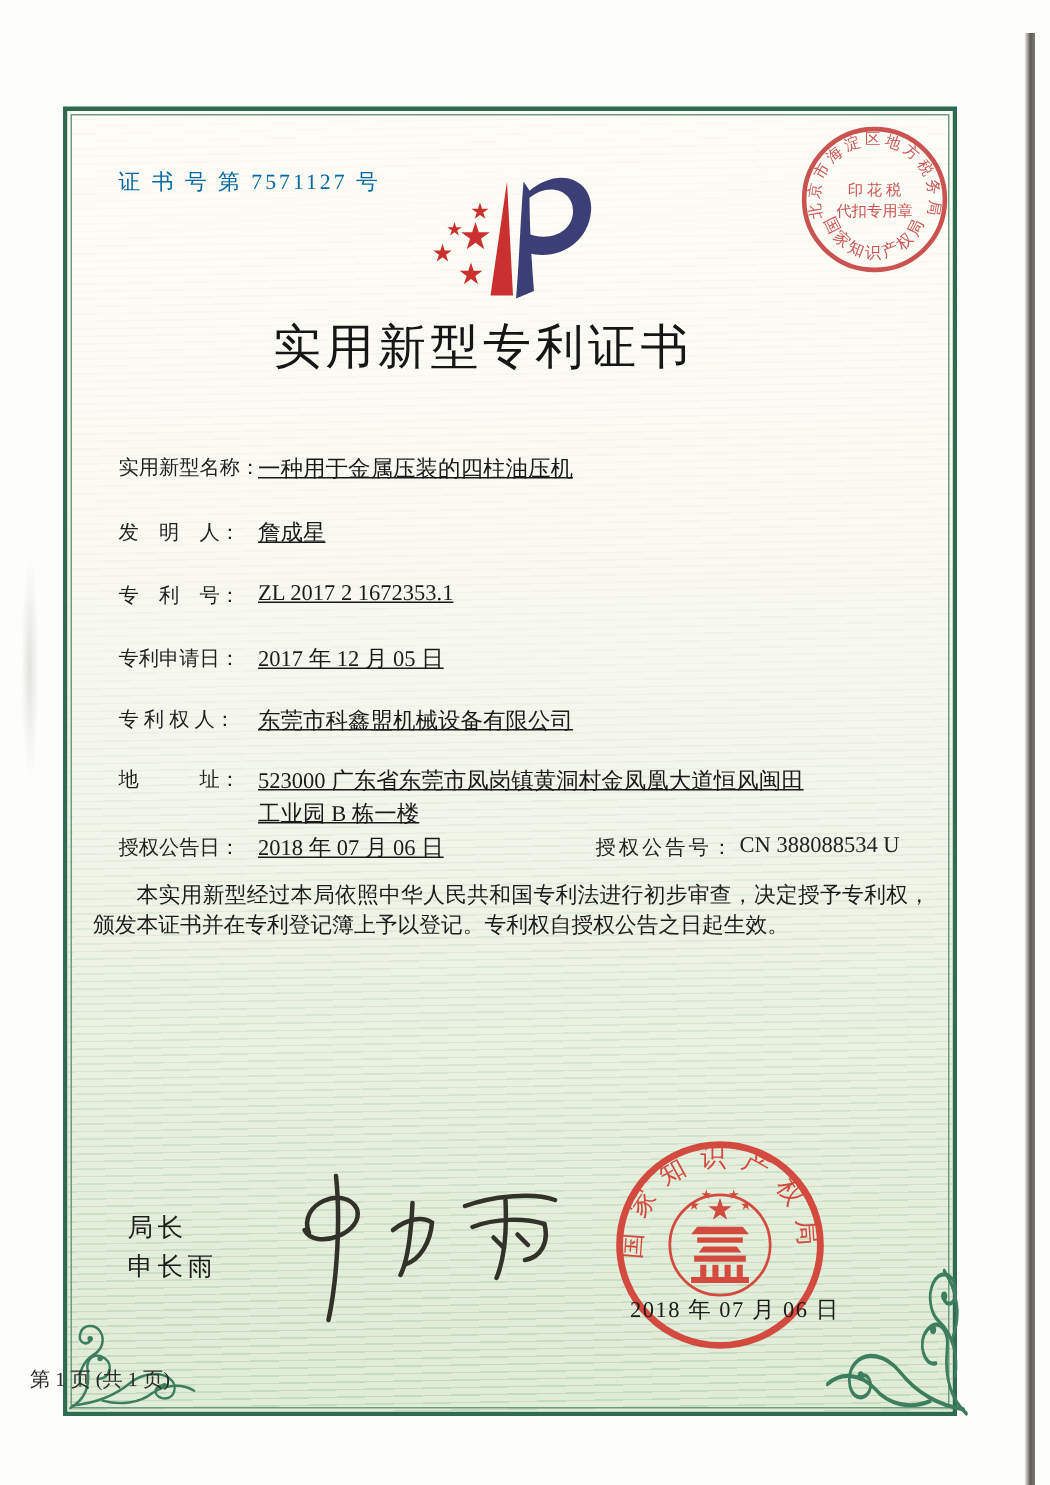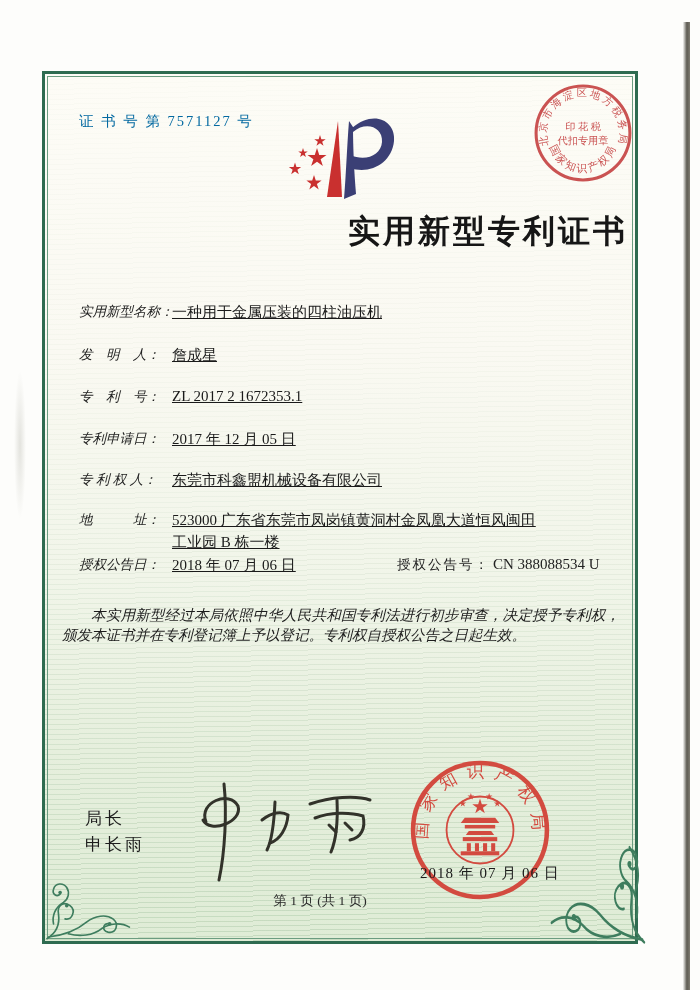--- a/index.html
+++ b/index.html
@@ -34,42 +34,42 @@
     background:linear-gradient(to right,rgba(90,88,78,0.05),#5d5b52 55%,#7e7b70);
   }
   .left-smudge{
     position:absolute;left:14px;top:370px;width:12px;height:150px;
     background:radial-gradient(ellipse at center,rgba(150,150,135,0.25),rgba(150,150,135,0) 70%);
   }
   
   .cert-no{left:79px;top:112px;font-size:14.5px;letter-spacing:2px;color:#0369a1;}
   .logo{left:286px;top:101px;width:114px;height:106px;}
   .title{
-    left:42px;top:210px;width:560px;text-align:right;
-    font-size:32px;font-weight:700;letter-spacing:3px;color:#161616;padding-left:26px;
+    left:42px;top:210px;width:560px;text-align:center;
+    font-size:32px;font-weight:400;letter-spacing:3px;color:#161616;
   }
   .tax-stamp{left:532px;top:82px;width:102px;height:102px;opacity:0.92;}
   
-  .f-label{position:absolute;left:79px;font-size:13.5px;color:#1f1f1f;white-space:nowrap;font-style:italic;}
+  .f-label{position:absolute;left:79px;font-size:13.5px;color:#1f1f1f;white-space:nowrap;}
   .f-value{position:absolute;left:172px;font-size:15px;color:#1a1a1a;white-space:nowrap;text-decoration:underline;}
   .f-label2{position:absolute;left:397px;font-size:13.5px;letter-spacing:2px;white-space:nowrap;}
   .f-value2{position:absolute;left:493px;font-size:15px;white-space:nowrap;}
   
   .body-text{
-    left:62px;top:606px;width:558px;
+    left:62px;top:588px;width:558px;
     font-size:14.5px;line-height:19.5px;text-align:justify;
-    font-style:italic;color:#1c1c1c;
+    color:#1c1c1c;
   }
   .body-text p{margin:0;text-indent:2em;}
   
   .officer{left:85px;top:806px;font-size:17px;letter-spacing:3px;color:#1d1d1d;line-height:26px;}
   .signature{left:180px;top:770px;width:200px;height:118px;}
   .seal{left:408px;top:758px;width:144px;height:144px;opacity:0.9;}
   .seal-date{left:420px;top:864px;font-size:15px;letter-spacing:1px;color:#1b1b1b;white-space:nowrap;}
-  .footer{left:20px;top:892px;width:600px;text-align:center;font-size:13.5px;color:#2a2a2a;}
+  .footer{left:20px;top:911px;width:600px;text-align:left;font-size:13.5px;color:#2a2a2a;}
   .fl{color:#3e7d5e;}
   .fl-bl{left:34px;top:876px;width:110px;height:66px;}
   .fl-br{left:546px;top:836px;width:102px;height:112px;transform:scaleX(-1);}
 </style>
 </head>
 <body>
 
 <div class="frame">
   <div class="bg-base"></div>
   <div class="bg-waves"></div>

